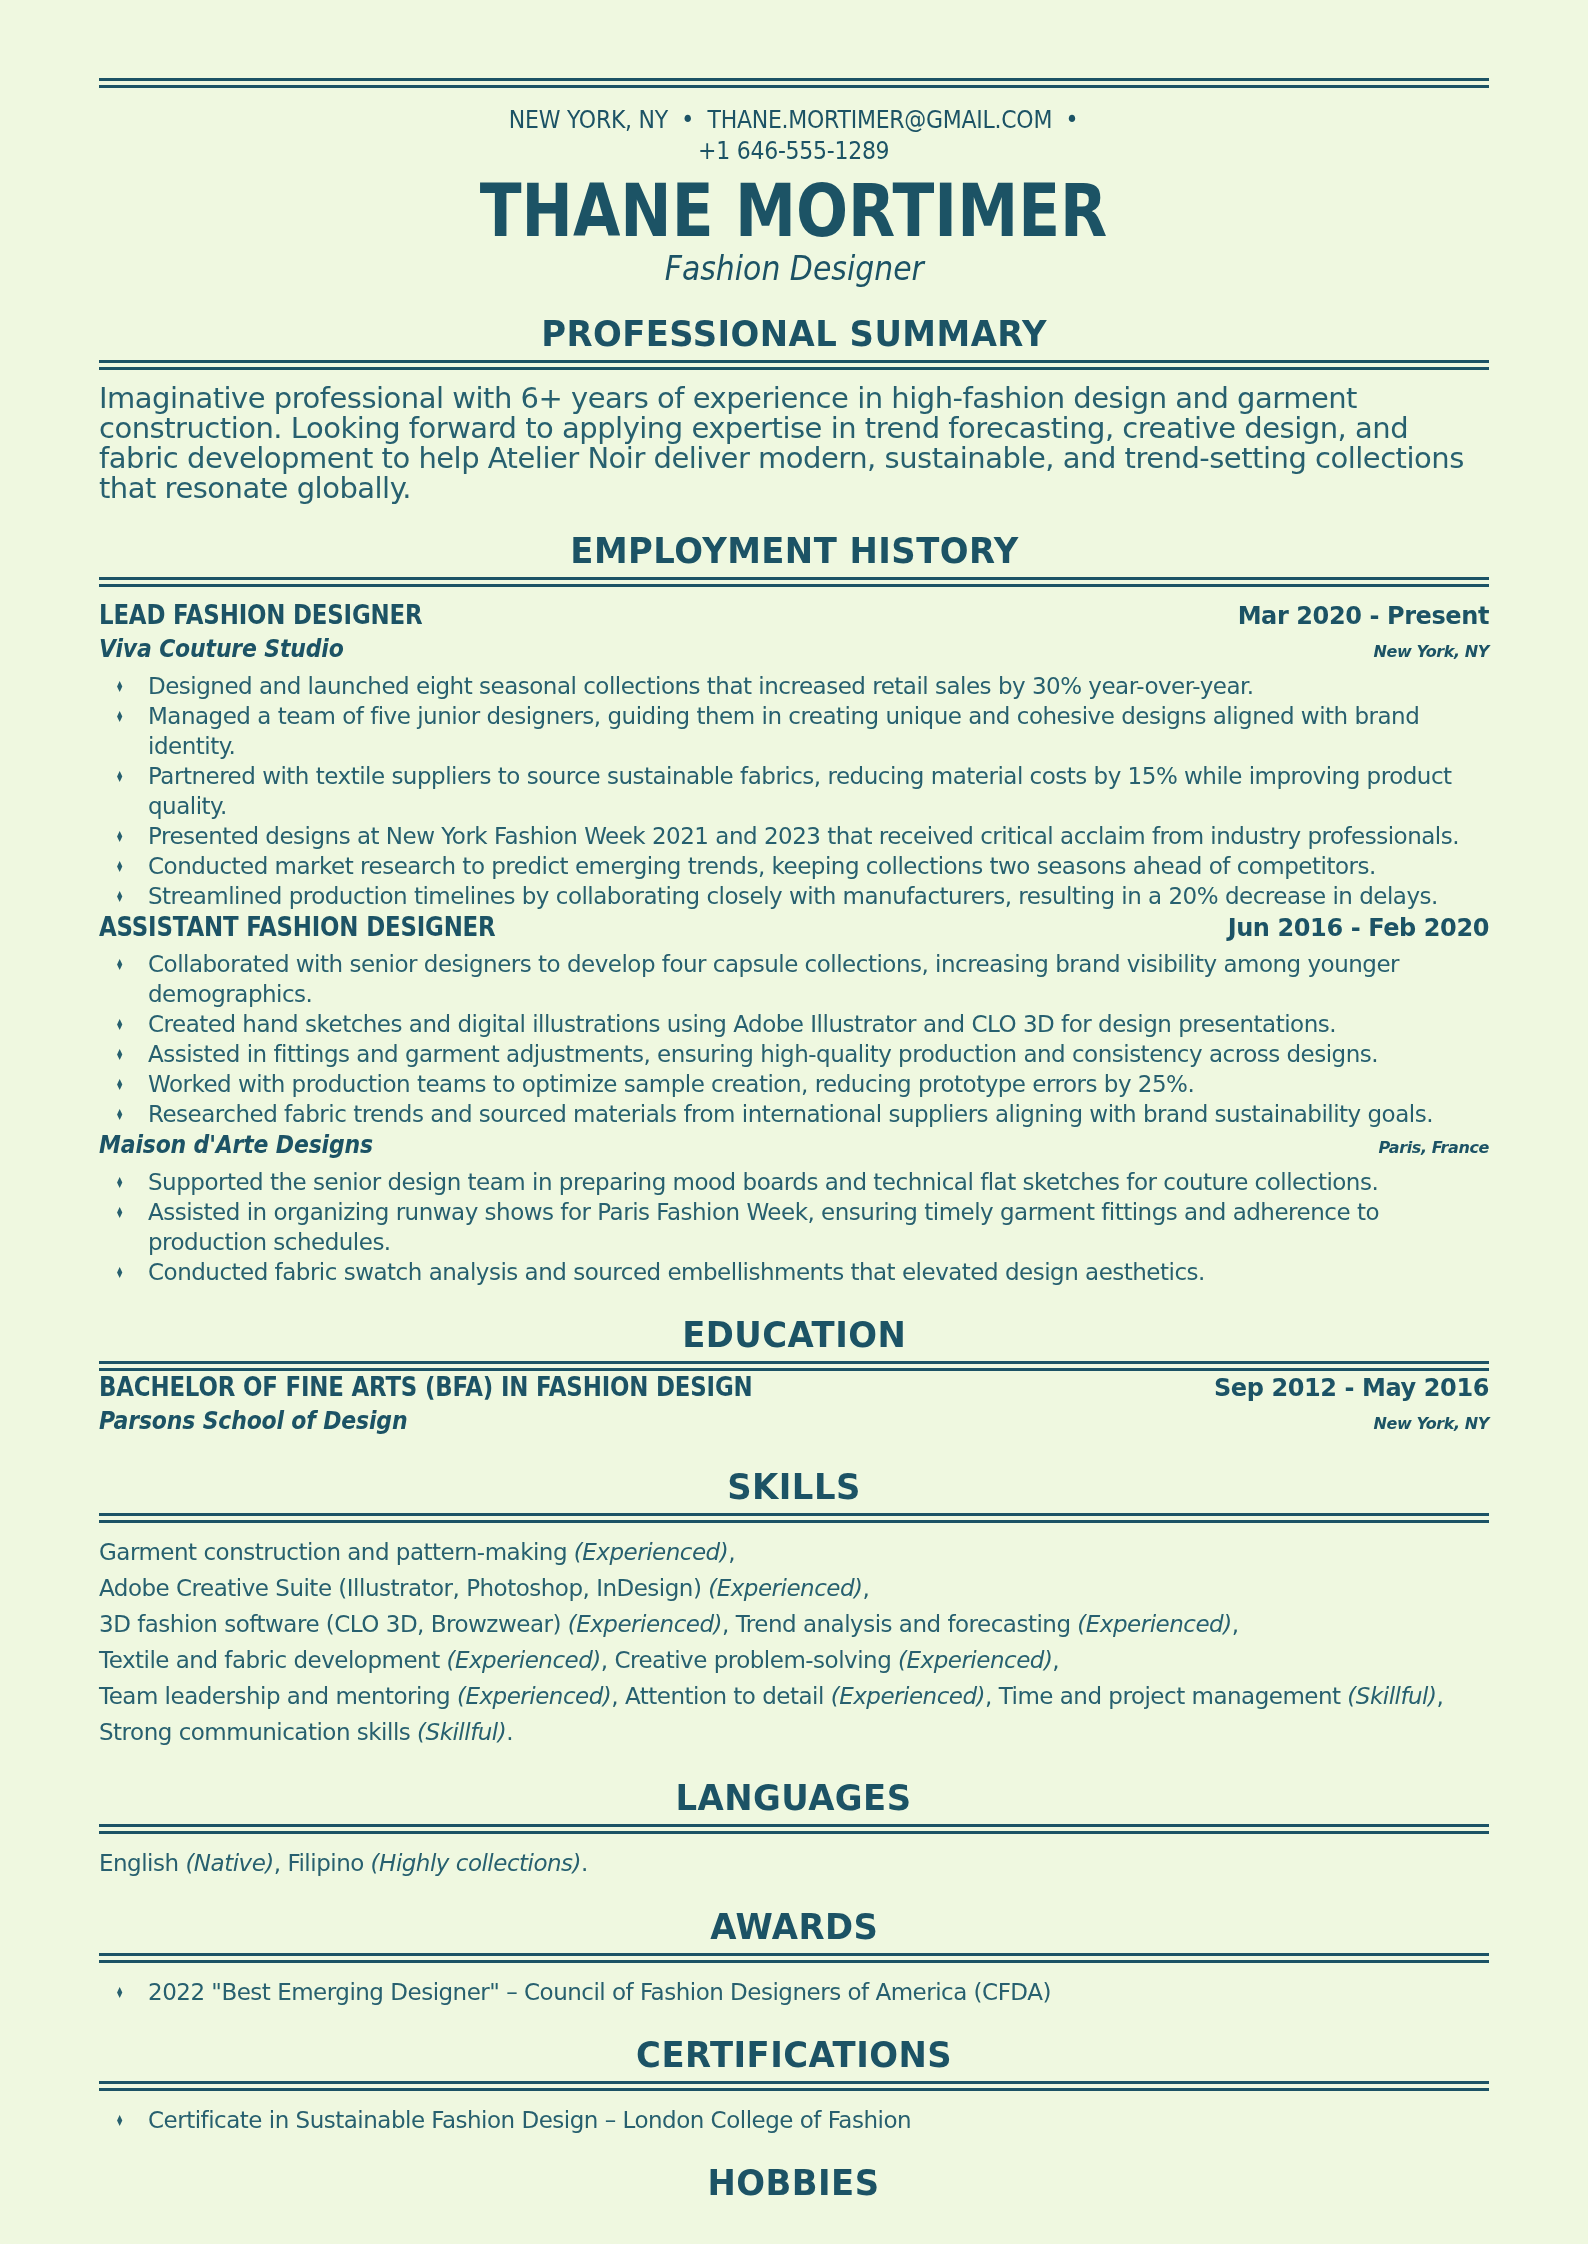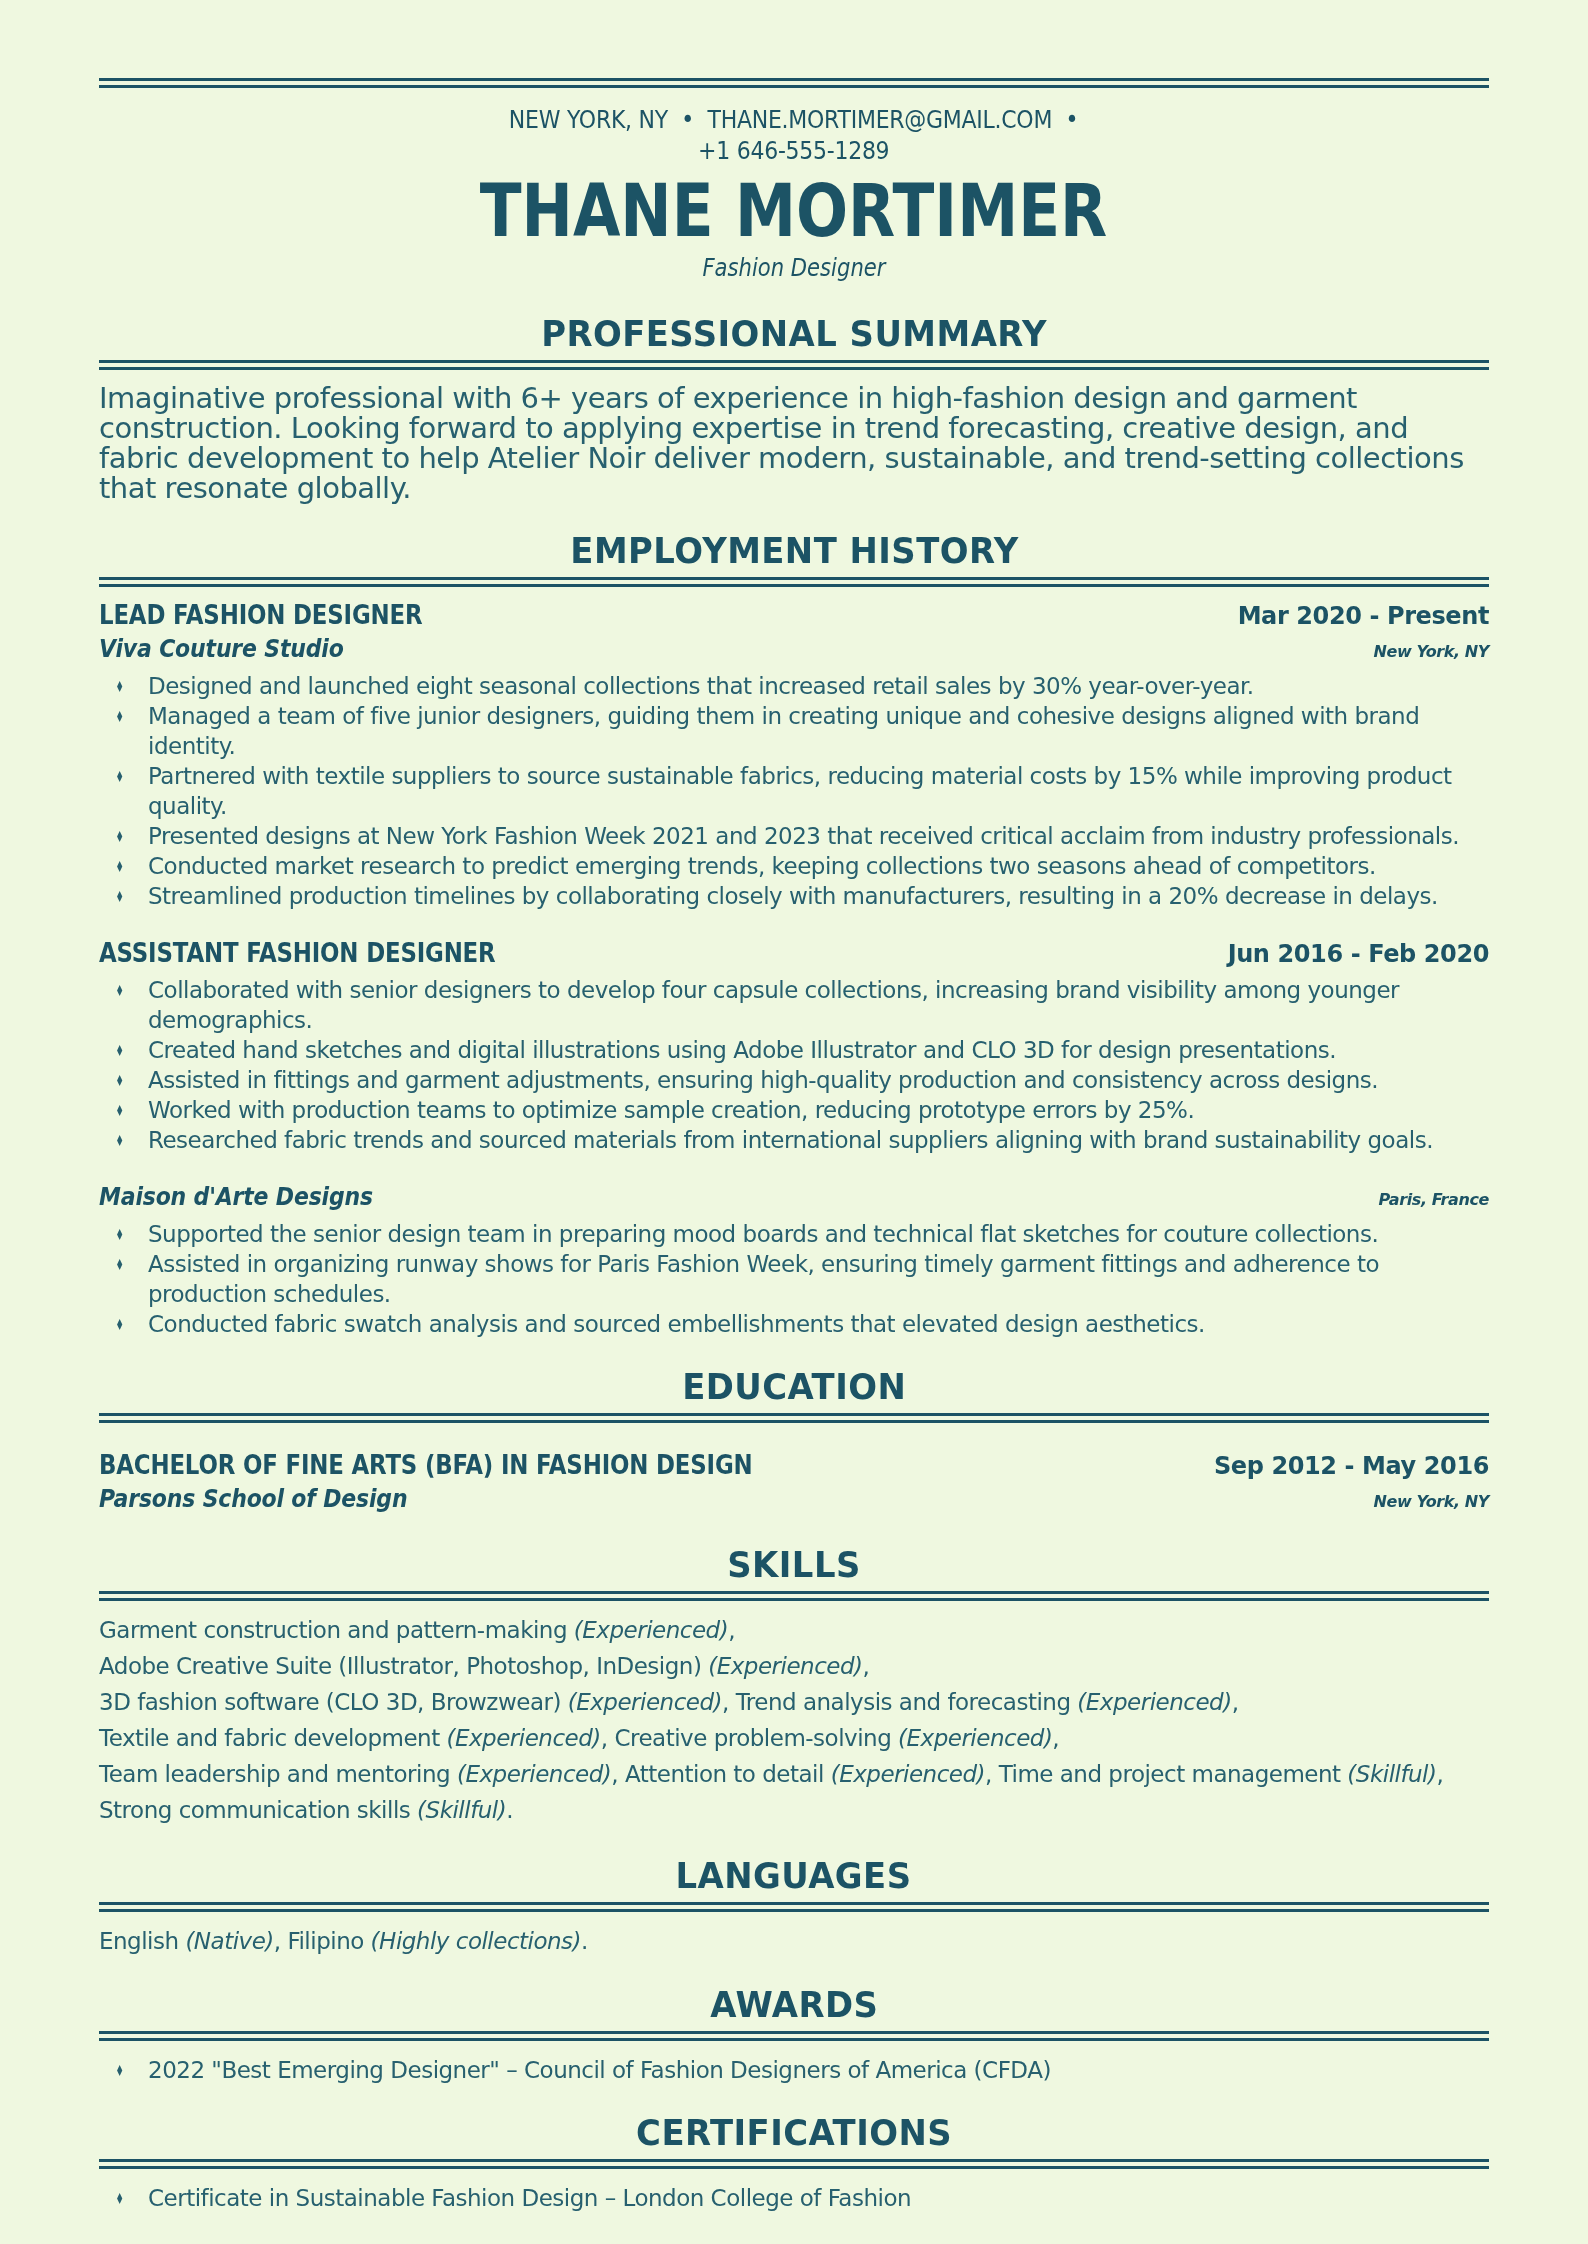--- a/index.html
+++ b/index.html
@@ -22,31 +22,31 @@
 
   
   .cx{display:inline-block;transform:scaleX(.88);transform-origin:center;}
   .cxl{display:inline-block;transform:scaleX(.88);transform-origin:left center;}
 
   
   .contact{margin-top:16px;text-align:center;font-size:25px;line-height:31px;
     color:var(--ink);letter-spacing:-.3px;white-space:pre;}
   .name{margin-top:6px;text-align:center;font-size:73px;line-height:78px;font-weight:700;color:var(--ink);}
   .name .cx{transform:scaleX(.84);}
-  .subtitle{text-align:center;font-size:24px;line-height:36px;font-style:italic;color:var(--ink);}
+  .subtitle{text-align:center;font-size:34px;line-height:36px;font-style:italic;color:var(--ink);}
 
   
   .section{margin-top:26px;}
   .sec-heading{text-align:center;font-size:36px;line-height:44px;font-weight:700;
     color:var(--ink);letter-spacing:.5px;margin-bottom:4px;}
   .sec-heading .cx{transform:scaleX(.94);}
   .sec-body{margin-top:13px;font-size:29px;line-height:30px;letter-spacing:-.5px;}
 
   
-  .job{margin-top:26px;}
+  .job{margin-top:0;}
   .job:first-child{margin-top:12px;}
   .row{display:flex;justify-content:space-between;align-items:baseline;gap:16px;}
   .job-title{font-size:26px;line-height:33px;font-weight:700;color:var(--ink);letter-spacing:-.2px;}
   .job-dates{font-size:24px;line-height:33px;font-weight:700;color:var(--ink);letter-spacing:-.4px;white-space:nowrap;}
   .job-company{font-size:25px;line-height:31px;font-weight:700;font-style:italic;color:var(--ink);letter-spacing:-.2px;}
   .job-location{font-size:16px;line-height:31px;font-weight:700;font-style:italic;color:var(--ink);letter-spacing:-.4px;white-space:nowrap;}
 
   ul.bullets{list-style:none;margin:4px 0 0 0;padding:0;font-size:23px;line-height:30px;letter-spacing:-.5px;}
   ul.bullets li{position:relative;padding-left:49px;margin:0;}
   .diamond{position:absolute;left:14px;top:1px;font-size:15px;color:var(--body);

